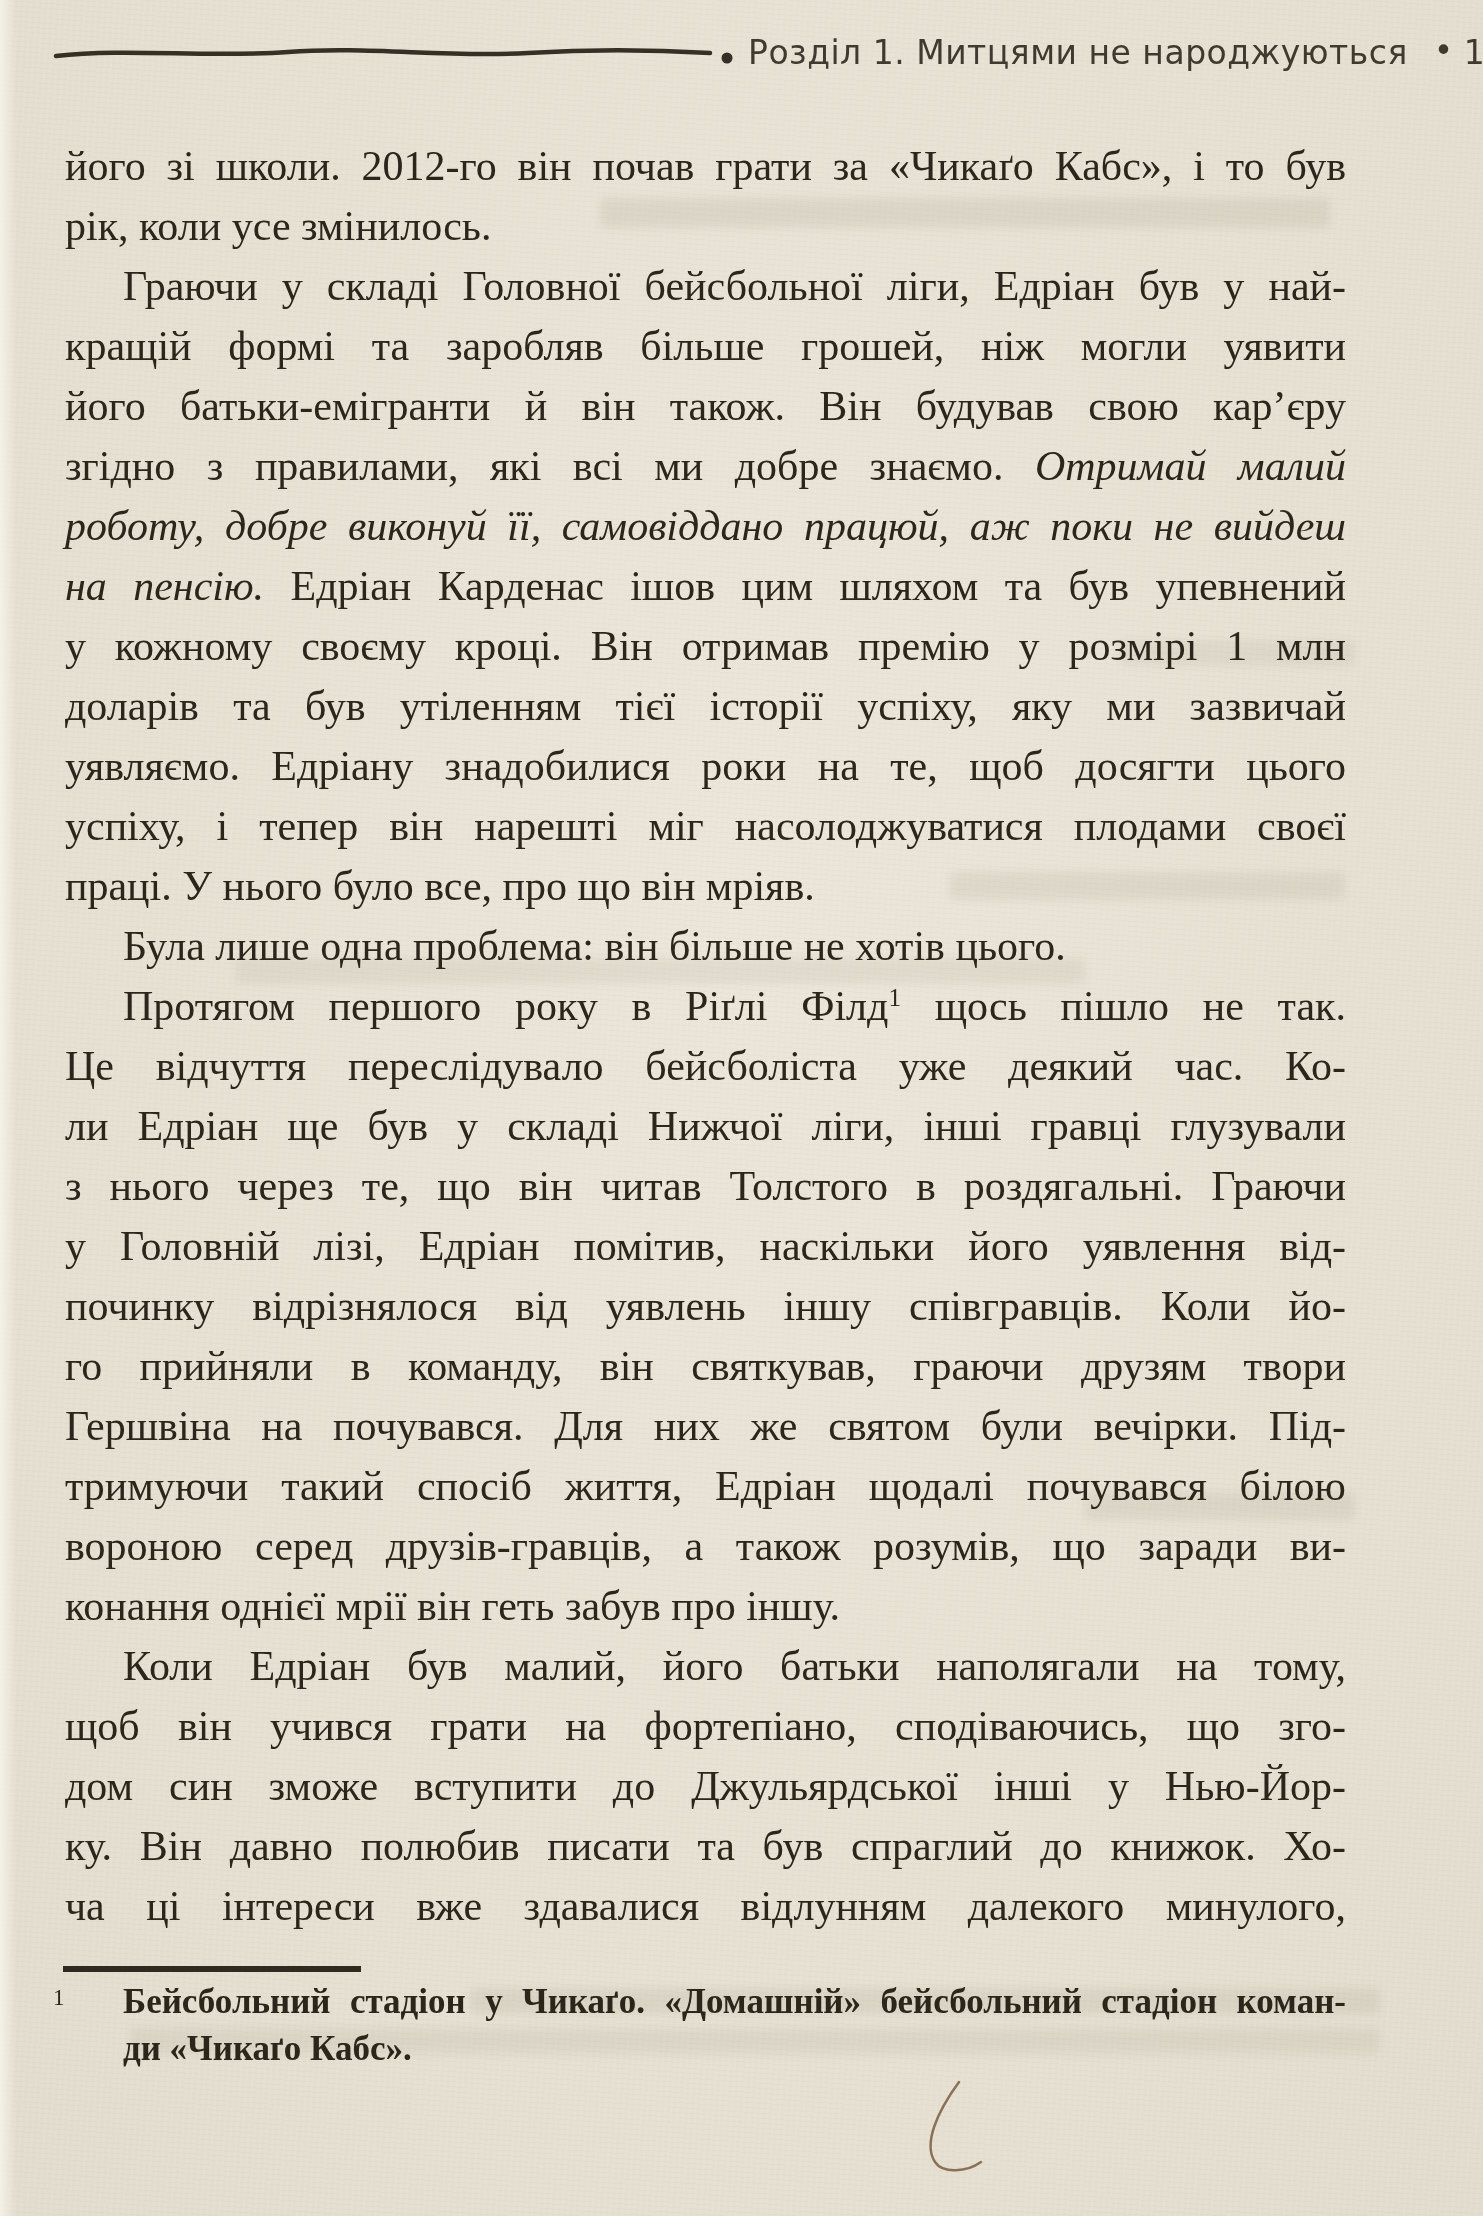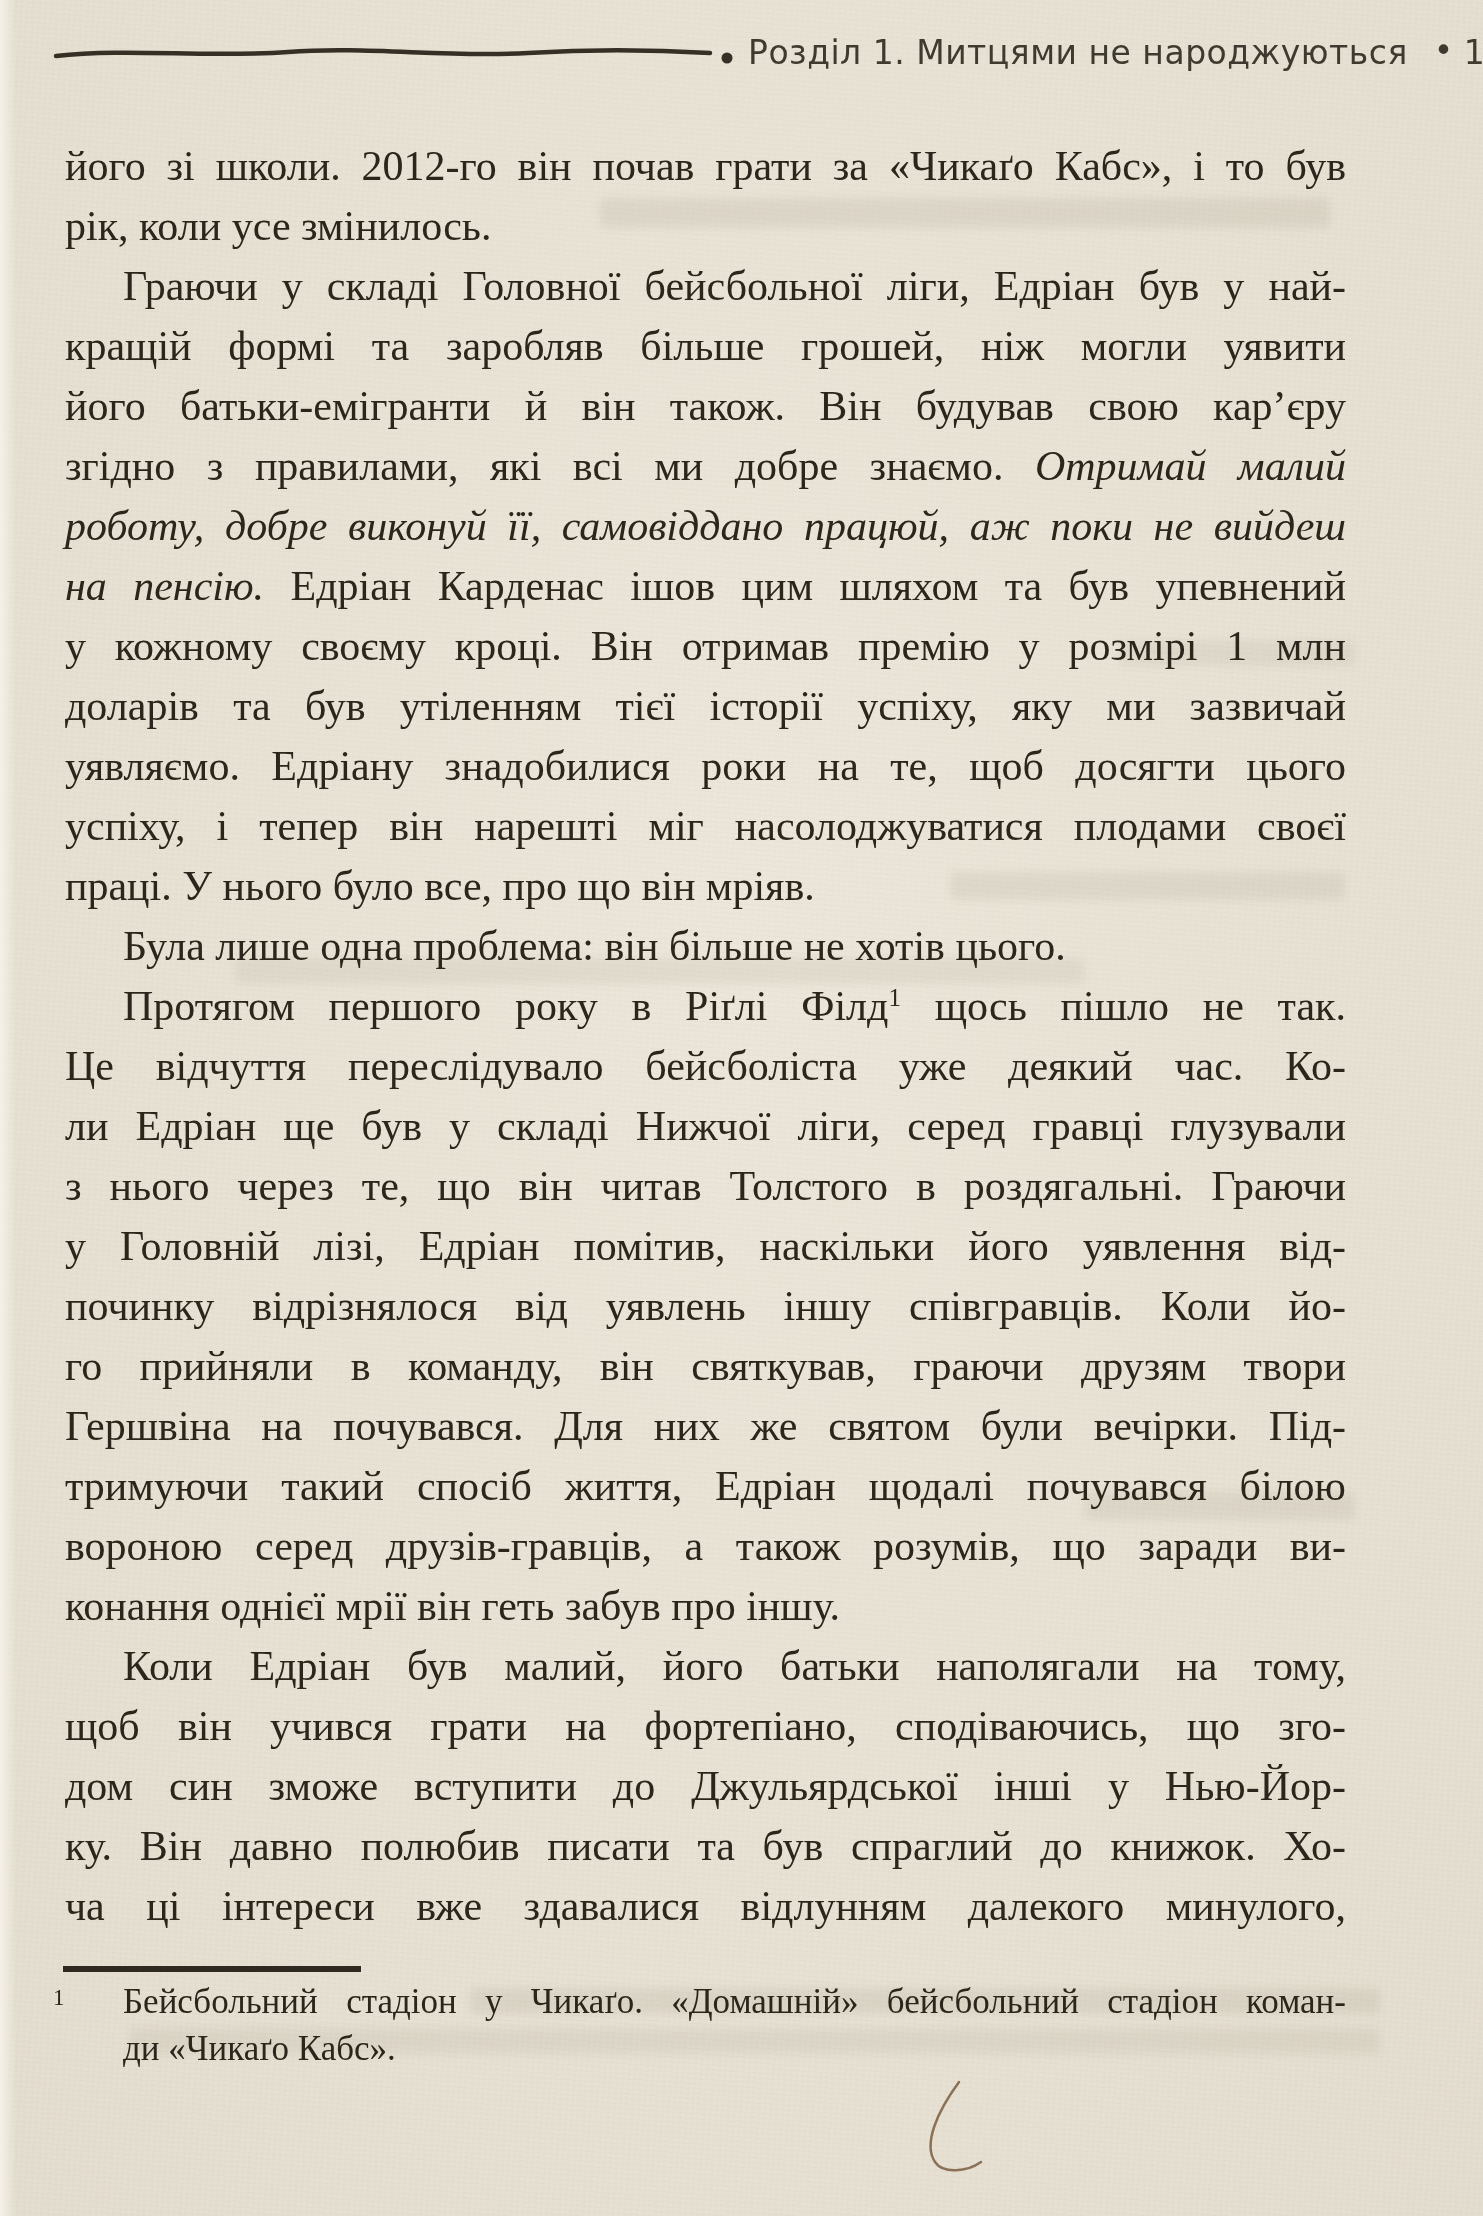--- a/index.html
+++ b/index.html
@@ -41,21 +41,21 @@
   .line { height: 60px; line-height: 60px; font-size: 42px; }
   .j { text-align: justify; text-align-last: justify; -moz-text-align-last: justify; }
   .l { text-align: center; text-align-last: left; }
   .ind { text-indent: 58px; }
   .it { font-style: italic; }
   .sup { font-size: 25px; vertical-align: 14px; line-height: 0; }
 
   
   .fn-rule { position: absolute; left: 63px; top: 1966px; width: 298px; height: 6px; background: #2f2a20; }
   .footnote { position: absolute; left: 47px; top: 1978px; width: 1299px; font-size: 35px; line-height: 47px; }
-  .fn-line { padding-left: 76px; }
+  .fn-line { padding-left: 76px; font-weight: bold; }
   .fn-just { text-align: justify; text-align-last: justify; -moz-text-align-last: justify; }
   .fn-left { text-align: left; }
   .fn-marker { position: absolute; left: 6px; top: 0px; font-size: 23px; line-height: 40px; }
 
   
   .ghost { position: absolute; background: #8e8672; filter: blur(4px); border-radius: 5px; pointer-events: none; }
   .g1 { left: 600px;  top: 198px;  width: 730px;  height: 30px; opacity: .13; }
   .g2 { left: 1120px; top: 640px;  width: 235px;  height: 26px; opacity: .10; }
   .g3 { left: 950px;  top: 872px;  width: 395px;  height: 28px; opacity: .12; }
   .g4 { left: 235px;  top: 958px;  width: 850px;  height: 26px; opacity: .10; }
@@ -96,21 +96,21 @@
     <div class="line j"><span class="it">роботу, добре виконуй її, самовіддано працюй, аж поки не вийдеш</span></div>
     <div class="line j"><span class="it">на пенсію.</span><span> Едріан Карденас ішов цим шляхом та був упевнений</span></div>
     <div class="line j"><span>у кожному своєму кроці. Він отримав премію у розмірі 1 млн</span></div>
     <div class="line j"><span>доларів та був утіленням тієї історії успіху, яку ми зазвичай</span></div>
     <div class="line j"><span>уявляємо. Едріану знадобилися роки на те, щоб досягти цього</span></div>
     <div class="line j"><span>успіху, і тепер він нарешті міг насолоджуватися плодами своєї</span></div>
     <div class="line l"><span>праці. У нього було все, про що він мріяв.</span></div>
     <div class="line l ind"><span>Була лише одна проблема: він більше не хотів цього.</span></div>
     <div class="line j ind"><span>Протягом першого року в Ріґлі Філд</span><span class="sup">1</span><span> щось пішло не так.</span></div>
     <div class="line j"><span>Це відчуття переслідувало бейсболіста уже деякий час. Ко-</span></div>
-    <div class="line j"><span>ли Едріан ще був у складі Нижчої ліги, серед гравці глузували</span></div>
+    <div class="line j"><span>ли Едріан ще був у складі Нижчої ліги, інші гравці глузували</span></div>
     <div class="line j"><span>з нього через те, що він читав Толстого в роздягальні. Граючи</span></div>
     <div class="line j"><span>у Головній лізі, Едріан помітив, наскільки його уявлення від-</span></div>
     <div class="line j"><span>починку відрізнялося від уявлень іншу співгравців. Коли йо-</span></div>
     <div class="line j"><span>го прийняли в команду, він святкував, граючи друзям твори</span></div>
     <div class="line j"><span>Гершвіна на почувався. Для них же святом були вечірки. Під-</span></div>
     <div class="line j"><span>тримуючи такий спосіб життя, Едріан щодалі почувався білою</span></div>
     <div class="line j"><span>вороною серед друзів-гравців, а також розумів, що заради ви-</span></div>
     <div class="line l"><span>конання однієї мрії він геть забув про іншу.</span></div>
     <div class="line j ind"><span>Коли Едріан був малий, його батьки наполягали на тому,</span></div>
     <div class="line j"><span>щоб він учився грати на фортепіано, сподіваючись, що зго-</span></div>

